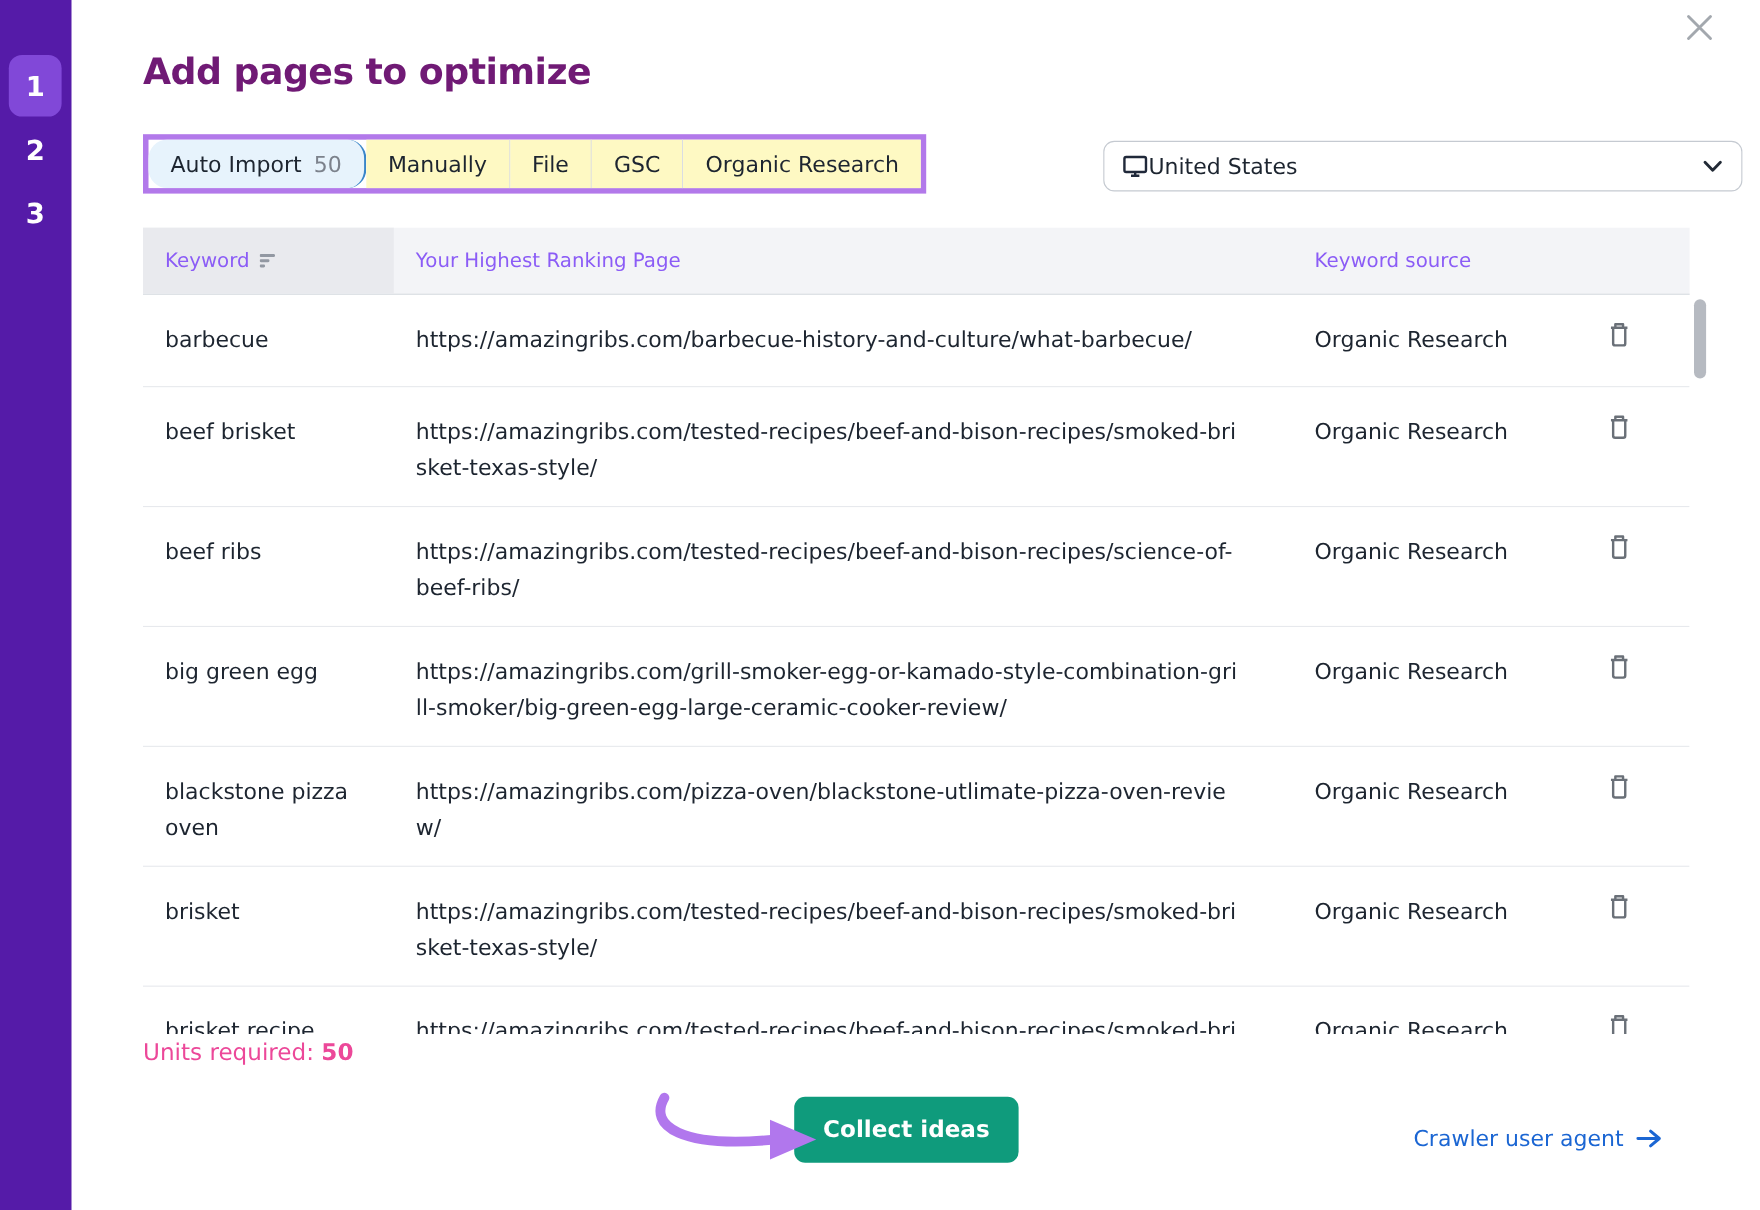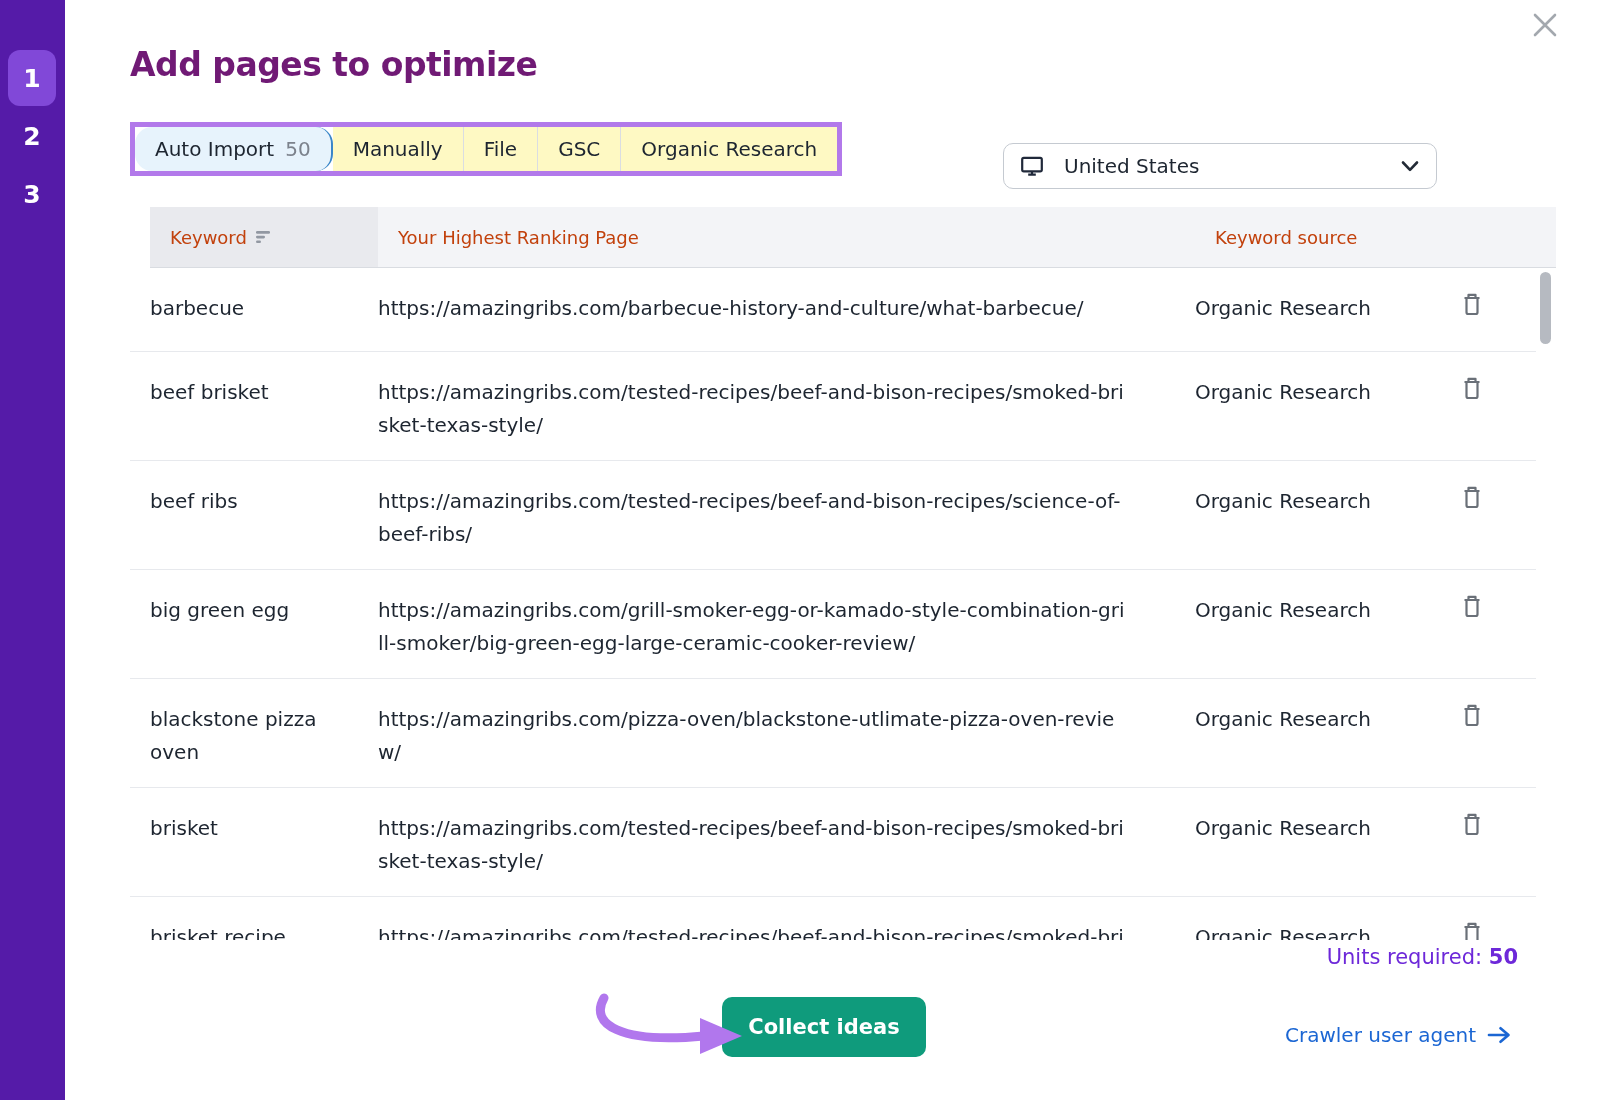--- a/index.html
+++ b/index.html
@@ -21,49 +21,49 @@
 
   
   .tabs-frame { position:absolute; left:130px; top:122px; border:5px solid #b279ea; display:inline-flex; background:#fff; }
   .tab { height:44px; display:flex; align-items:center; padding:0 20px; background:#fef9c3; font-size:20px;
          color:#1d2530; border-right:1px solid #dadde2; cursor:pointer; white-space:nowrap; }
   .tab:last-child { border-right:none; }
   .tab.active { background:#e7f3fc; border-right:2px solid #3a86c8;border-radius:17px; }
   .tab .badge { color:#7c828c; margin-left:11px; }
 
   
-  .region { position:absolute; left:1003px; top:128px; width:434px; height:46px; border:1px solid #c5cad1;
-            border-radius:10px; display:flex; align-items:center; padding:0 16px; gap:20px; font-size:20px;
-            color:#1d2530; cursor:pointer; background:#fff;margin-top:15px; }
+  .region { position:absolute; left:1003px; top:128px; width:581px; height:46px; border:1px solid #c5cad1;
+            border-radius:10px; display:flex; align-items:center; padding:0 16px; gap:0; font-size:20px;
+            color:#1d2530; cursor:pointer; background:#fff; }
   .region .caret { margin-left:auto; display:flex; }
 
   
   .thead { position:absolute; left:130px; top:207px; width:1406px; height:61px; display:grid;
-           grid-template-columns:228px 810px 292px 76px; background:#f3f4f7; font-size:18px; color:#c2410c;
-           border-bottom:1px solid #d9dce1;margin-left:20px; }
+           grid-template-columns:228px 810px 292px 76px; background:#f3f4f7; font-size:18px; color:#8b5cf6;
+           border-bottom:1px solid #d9dce1; }
   .thead .hcell { display:flex; align-items:center; }
   .thead .h-kw { background:#e9eaee; padding-left:20px; gap:9px; }
   .thead .h-url { padding-left:20px; }
   .thead .h-src { padding-left:27px;text-align:center; }
 
   .tbody { position:absolute; left:130px; top:268px; width:1406px; height:672px; overflow:hidden; }
   .trow { display:grid; grid-template-columns:228px 810px 292px 76px; min-height:84px;
           border-bottom:1px solid #e7e9ed; align-items:start; }
   .cell { font-size:20px; line-height:33px; color:#1d2530; padding-top:24px; padding-bottom:18px; }
   .cell.kw  { padding-left:20px; padding-right:24px; }
   .cell.url { padding-left:20px; padding-right:40px; word-break:break-all; }
   .cell.src { padding-left:27px; }
   .cell.del { padding-top:22px; }
   .trash { display:inline-flex; cursor:pointer; padding:2px; }
 
   .scroll-thumb { position:absolute; left:1540px; top:272px; width:11px; height:72px; background:#b6bac1;
                   border-radius:6px; cursor:grab; }
 
   
-  .units { position:absolute; left:130px; top:945px; width:1388px; text-align:right; font-size:21px; color:#6d28d9; }
+  .units { position:absolute; left:130px; top:945px; width:1388px; text-align:left; font-size:21px; color:#ec4899; }
   .units b { font-weight:bold; }
   .collect-btn { position:absolute; left:722px; top:997px; width:204px; height:60px; background:#0f9b7c; border:none;
                  border-radius:10px; color:#fff; font-size:21px; font-weight:bold; cursor:pointer;
                  font-family:"DejaVu Sans","Liberation Sans",sans-serif; }
   .arrow-annot { position:absolute; left:588px; top:992px; pointer-events:none; }
   .crawler { position:absolute; right:88px; top:1023px; display:flex; align-items:center; gap:11px;
              color:#1b66d3; font-size:20px; cursor:pointer; text-decoration:none; }
 </style>
 </head>
 <body>

